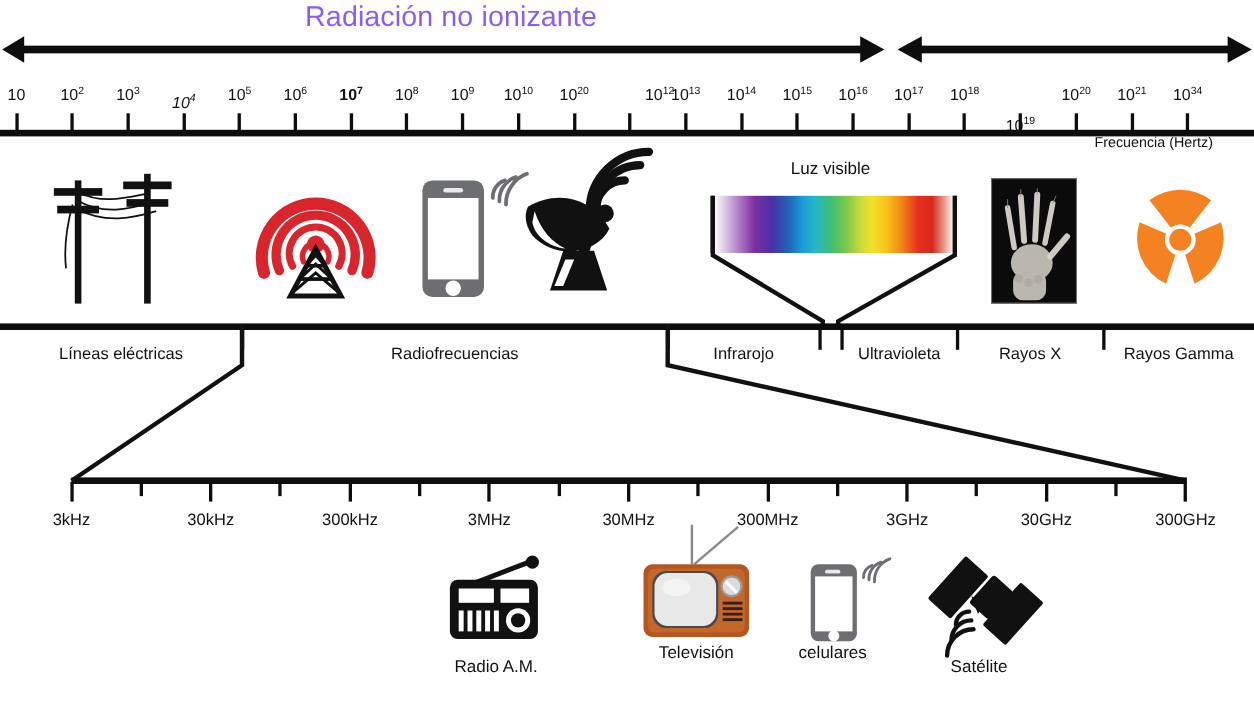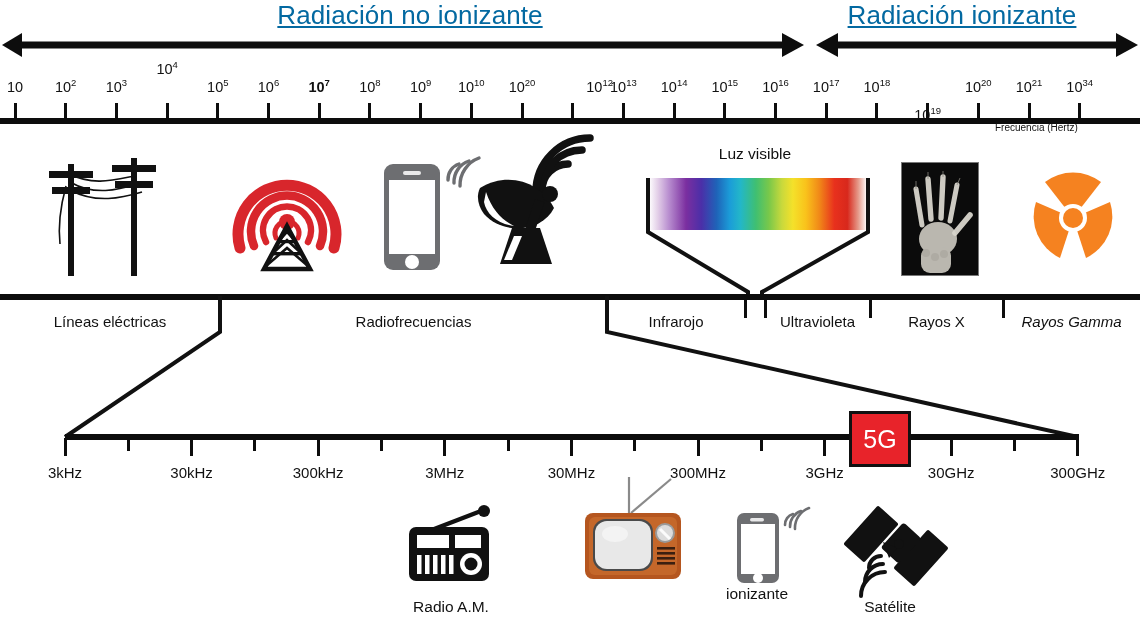--- a/index.html
+++ b/index.html
@@ -3,24 +3,24 @@
 <meta charset="utf-8">
 <style>
   html,body{margin:0;padding:0;background:#ffffff;}
   body{width:1140px;height:640px;overflow:hidden;
        font-family:"Liberation Sans","DejaVu Sans",sans-serif;color:#1a1a1a;}
   #stage{position:relative;width:1140px;height:640px;}
   .abs{position:absolute;}
   .ctr{text-align:center;}
   .nowrap{white-space:nowrap;}
 
-  .zone-title{font-size:26px;font-weight:400;letter-spacing:.1px;color:#0369a1;text-decoration:underline;}
+  .zone-title{font-size:26px;font-weight:400;letter-spacing:.1px;color:#8b5cf6;}
   .tick-label{font-size:14.5px;font-weight:400;color:#111;}
   .tick-label sup{font-size:9.5px;vertical-align:super;line-height:0;}
-  .axis-caption{font-size:10px;color:#111;}
+  .axis-caption{font-size:13px;color:#111;}
   .band-label{font-size:15px;color:#111;}
   .scale-label{font-size:15px;color:#111;}
   .icon-caption{font-size:15.5px;color:#111;line-height:1.12;}
   .luz-label{font-size:15.5px;color:#111;}
   .rule{height:6px;background:#0d0d0d;}
   .vtick{width:3px;background:#0d0d0d;}
 
   .fiveg{background:#e8232a;border:3px solid #111;color:#fff;
          font-size:25px;display:flex;align-items:center;justify-content:center;
          box-sizing:border-box;}
@@ -36,42 +36,41 @@
   }
   .xray-plate{background:#0a0a0a;border:1px solid #777;overflow:hidden;}
   svg{display:block;overflow:visible;}
 </style>
 </head>
 <body>
 
 <div id="stage">
 
   <div class="abs ctr zone-title nowrap" style="left:238px;top:0px;width:344px;">Radiación no ionizante</div>
-  <div class="abs ctr zone-title nowrap" style="left:838px;top:0px;width:248px;">Radiación ionizante</div>
 
   <div class="abs" style="left:0px;top:28px;">
     <svg width="806" height="34" viewBox="0 0 806 34">
       <path d="M2,17 L22,5 L22,29 Z" fill="#0d0d0d"></path>
       <rect x="20" y="13.5" width="764" height="7" fill="#0d0d0d"></rect>
       <path d="M804,17 L782,5 L782,29 Z" fill="#0d0d0d"></path>
     </svg>
   </div>
   <div class="abs" style="left:814px;top:28px;">
     <svg width="326" height="34" viewBox="0 0 326 34">
       <path d="M2,17 L24,5 L24,29 Z" fill="#0d0d0d"></path>
       <rect x="22" y="13.5" width="282" height="7" fill="#0d0d0d"></rect>
       <path d="M324,17 L302,5 L302,29 Z" fill="#0d0d0d"></path>
     </svg>
   </div>
 
   <div id="freq-ticklabels">
       <div class="abs ctr tick-label nowrap" style="left: -11px; top: 79px; width: 52px;">10</div>
       <div class="abs ctr tick-label nowrap" style="left: 39.7px; top: 79px; width: 52px;">10<sup>2</sup></div>
       <div class="abs ctr tick-label nowrap" style="left: 90.4px; top: 79px; width: 52px;">10<sup>3</sup></div>
-      <div class="abs ctr tick-label nowrap" style="left: 141.1px; top: 61px; width: 52px;">10<sup>4</sup></div>
+      <div class="abs ctr tick-label nowrap" style="left: 141.1px; top: 86px; width: 52px; font-style: italic;">10<sup>4</sup></div>
       <div class="abs ctr tick-label nowrap" style="left: 191.8px; top: 79px; width: 52px;">10<sup>5</sup></div>
       <div class="abs ctr tick-label nowrap" style="left: 242.5px; top: 79px; width: 52px;">10<sup>6</sup></div>
       <div class="abs ctr tick-label nowrap" style="left: 293.2px; top: 79px; width: 52px; font-weight: bold;">10<sup>7</sup></div>
       <div class="abs ctr tick-label nowrap" style="left: 343.9px; top: 79px; width: 52px;">10<sup>8</sup></div>
       <div class="abs ctr tick-label nowrap" style="left: 394.6px; top: 79px; width: 52px;">10<sup>9</sup></div>
       <div class="abs ctr tick-label nowrap" style="left: 445.3px; top: 79px; width: 52px;">10<sup>10</sup></div>
       <div class="abs ctr tick-label nowrap" style="left: 496px; top: 79px; width: 52px;">10<sup>20</sup></div>
       <div class="abs ctr tick-label nowrap" style="left: 561px; top: 79px; width: 52px; text-align: right;">10<sup>12</sup></div>
       <div class="abs ctr tick-label nowrap" style="left: 597.4px; top: 79px; width: 52px;">10<sup>13</sup></div>
       <div class="abs ctr tick-label nowrap" style="left: 648.1px; top: 79px; width: 52px;">10<sup>14</sup></div>
@@ -242,21 +241,21 @@
       <div class="abs vtick" style="left: 763.5px; top: 299px; height: 19px;"></div>
       <div class="abs vtick" style="left: 868.5px; top: 299px; height: 19px;"></div>
       <div class="abs vtick" style="left: 1001.5px; top: 299px; height: 19px;"></div>
     </div>
   <div id="band-labels">
       <div class="abs ctr band-label nowrap" style="left: 0px; top: 313px; width: 220px;">Líneas eléctricas</div>
       <div class="abs ctr band-label nowrap" style="left: 220px; top: 313px; width: 387px;">Radiofrecuencias</div>
       <div class="abs ctr band-label nowrap" style="left: 607px; top: 313px; width: 138px;">Infrarojo</div>
       <div class="abs ctr band-label nowrap" style="left: 765px; top: 313px; width: 105px;">Ultravioleta</div>
       <div class="abs ctr band-label nowrap" style="left: 870px; top: 313px; width: 133px;">Rayos X</div>
-      <div class="abs ctr band-label nowrap" style="left: 1003px; top: 313px; width: 137px; font-style: italic;">Rayos Gamma</div>
+      <div class="abs ctr band-label nowrap" style="left: 1003px; top: 313px; width: 137px;">Rayos Gamma</div>
     </div>
 
   <div class="abs" style="left:0px;top:294px;">
     <svg width="1140" height="150" viewBox="0 0 1140 150">
       <g fill="none" stroke="#111" stroke-width="4">
         <path d="M220,2 L220,38 L65,143"></path>
         <path d="M607,2 L607,38 L1078,143"></path>
       </g>
     </svg>
   </div>
@@ -285,21 +284,20 @@
       <div class="abs ctr scale-label nowrap" style="left: 3px; top: 464px; width: 124px;">3kHz</div>
       <div class="abs ctr scale-label nowrap" style="left: 129.6px; top: 464px; width: 124px;">30kHz</div>
       <div class="abs ctr scale-label nowrap" style="left: 256.2px; top: 464px; width: 124px;">300kHz</div>
       <div class="abs ctr scale-label nowrap" style="left: 382.8px; top: 464px; width: 124px;">3MHz</div>
       <div class="abs ctr scale-label nowrap" style="left: 509.4px; top: 464px; width: 124px;">30MHz</div>
       <div class="abs ctr scale-label nowrap" style="left: 636px; top: 464px; width: 124px;">300MHz</div>
       <div class="abs ctr scale-label nowrap" style="left: 762.6px; top: 464px; width: 124px;">3GHz</div>
       <div class="abs ctr scale-label nowrap" style="left: 889.2px; top: 464px; width: 124px;">30GHz</div>
       <div class="abs ctr scale-label nowrap" style="left: 1015.8px; top: 464px; width: 124px;">300GHz</div>
     </div>
-  <div class="abs fiveg" style="left:849px;top:411px;width:62px;height:56px;">5G</div>
 
   <div class="abs" style="left:405px;top:505px;">
     <svg width="92" height="78" viewBox="0 0 92 78">
       <g stroke="#111" stroke-width="4.5" fill="none" stroke-linecap="round">
         <path d="M24,26 L76,6"></path>
       </g>
       <circle cx="79" cy="6" r="6" fill="#111"></circle>
       <rect x="4" y="22" width="80" height="54" rx="7" fill="#111"></rect>
       <rect x="12" y="30" width="32" height="13" fill="#ffffff"></rect>
       <rect x="50" y="30" width="26" height="13" fill="#ffffff"></rect>
@@ -367,22 +365,23 @@
         <path d="M40,74 A24,24 0 0 0 16,98" stroke-width="4"></path>
       </g>
     </svg>
   </div>
 
   <div id="zoom-icon-captions">
       <div class="abs ctr icon-caption nowrap" style="left: 361px; top: 598px; width: 180px;">
         <div>Radio A.M.</div>
       </div>
       <div class="abs ctr icon-caption nowrap" style="left: 543px; top: 585px; width: 180px;">
+        <div>Televisión</div>
       </div>
       <div class="abs ctr icon-caption nowrap" style="left: 667px; top: 585px; width: 180px;">
-        <div>ionizante</div>
+        <div>celulares</div>
       </div>
       <div class="abs ctr icon-caption nowrap" style="left: 800px; top: 598px; width: 180px;">
         <div>Satélite</div>
       </div>
     </div>
 
 </div>
 
 </body></html>

